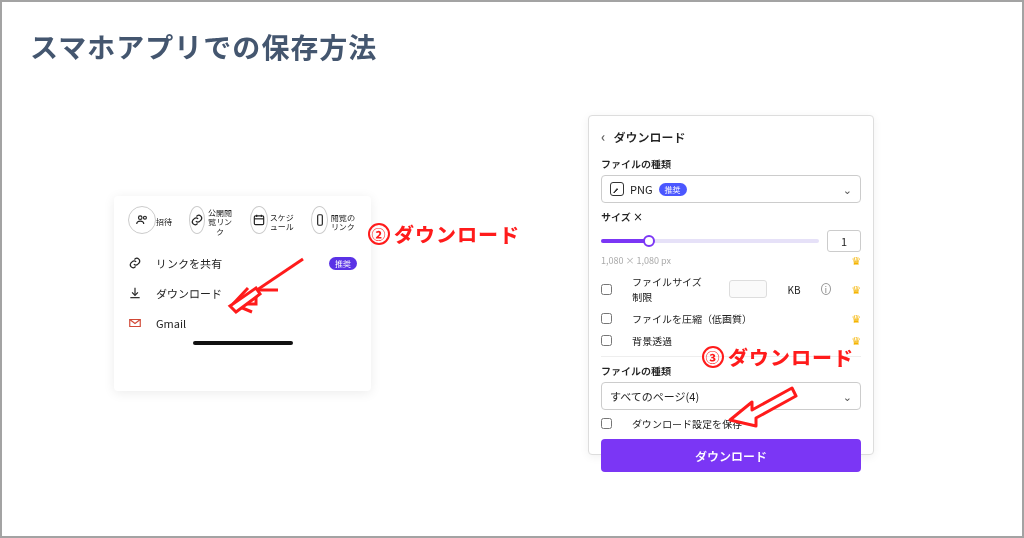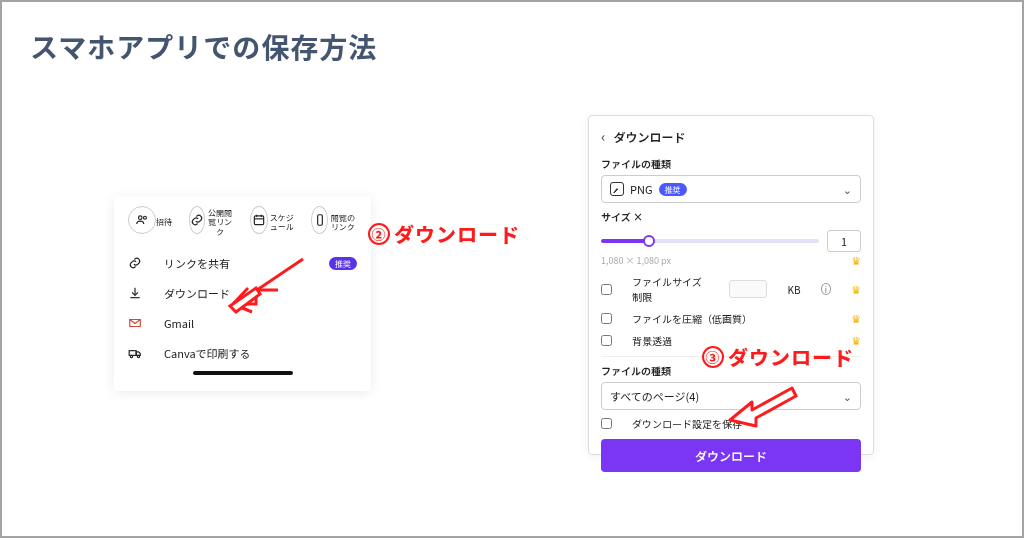--- a/index.html
+++ b/index.html
@@ -12,21 +12,21 @@
     position: absolute; left: 112px; top: 194px; width: 257px; height: 195px;
     background: #fff; box-shadow: 0 2px 12px rgba(0,0,0,.08); border-radius: 4px;
     padding: 10px 14px 6px;
   }
   .share-row { display: flex; justify-content: space-between; }
   .share-cell { display:flex; align-items:center; width:46px; font-size:8px; color:#222; line-height:1.15; text-align:center; }
   .circle-icon { width:28px; height:28px; border:1.5px solid #ccc; border-radius:50%; display:flex; align-items:center; justify-content:center; margin-bottom:4px; }
   .circle-icon svg { width:14px; height:14px; stroke:#222; stroke-width:2; fill:none; }
 
   .menu { margin-top:10px; }
-  .menu-item { display:flex; align-items:center; gap:22px; font-size:11px; color:#222; padding:7px 0; cursor:pointer; }
+  .menu-item { display:flex; align-items:center; gap:14px; font-size:11px; color:#222; padding:7px 0; cursor:pointer; }
   .menu-item svg { width:14px; height:14px; stroke:#222; stroke-width:2; fill:none; }
   .badge-recommend { background:#5a32e6; color:#fff; font-size:8px; padding:1px 6px; border-radius:8px; }
   .gmail-icon { width:14px; height:14px; }
   .home-indicator { width:100px; height:4px; background:#111; border-radius:3px; margin:3px auto 0; }
 
   
   .dl-panel {
     position: absolute; left:586px; top:113px; width:286px; height:340px;
     background:#fff; border:1px solid #ddd; border-radius:4px; padding:10px 12px;
     box-shadow:0 2px 10px rgba(0,0,0,.06); font-size:11px; color:#222;
@@ -126,29 +126,20 @@
           </svg>
         <span>ダウンロード</span>
       </div>
       <div class="menu-item">
         <svg class="gmail-icon" viewBox="0 0 24 24">
           <path d="M3 6h18v12H3z" fill="#fff" stroke="#d14836"></path>
             <path d="M3 6l9 7 9-7" fill="none" stroke="#d14836" stroke-width="2"></path>
         </svg>
         <span>Gmail</span>
       </div>
-      <div class="menu-item">
-        <svg viewBox="0 0 24 24">
-            <rect x="2" y="8" width="12" height="8"></rect>
-            <path d="M14 10h4l3 3v3h-7z"></path>
-            <circle cx="6" cy="18" r="2"></circle>
-            <circle cx="18" cy="18" r="2"></circle>
-          </svg>
-        <span>Canvaで印刷する</span>
-      </div>
     </div>
     <div class="home-indicator"></div>
   </div>
 
   <div class="dl-panel">
     <div class="dl-header">
       <span class="chev">‹</span>
       <span>ダウンロード</span>
     </div>
 

